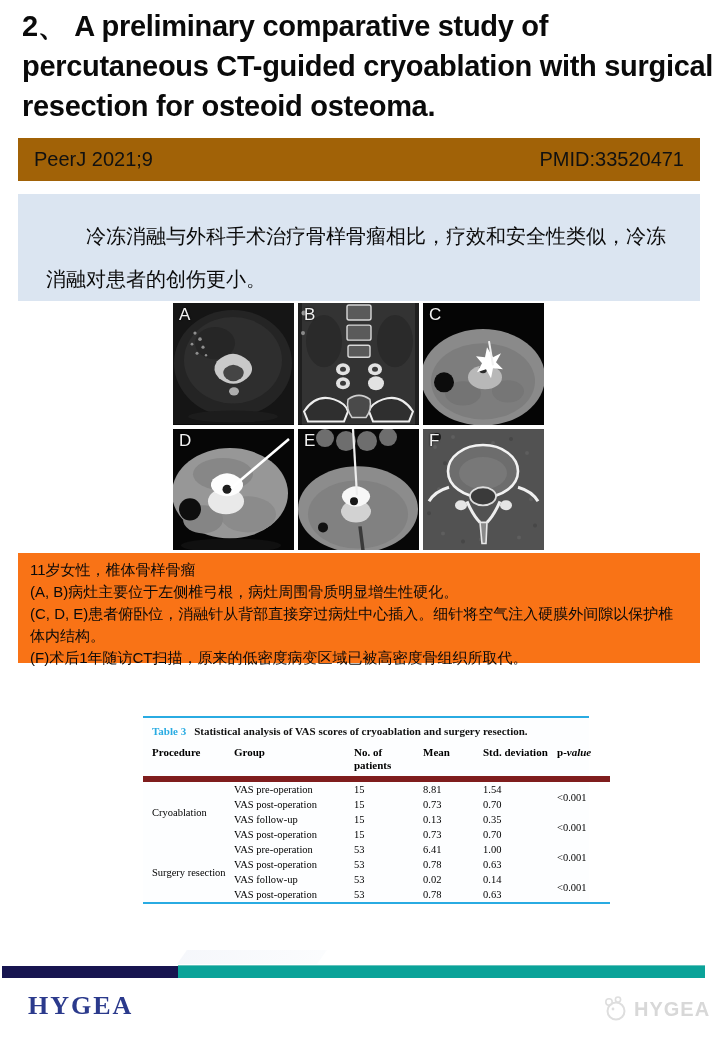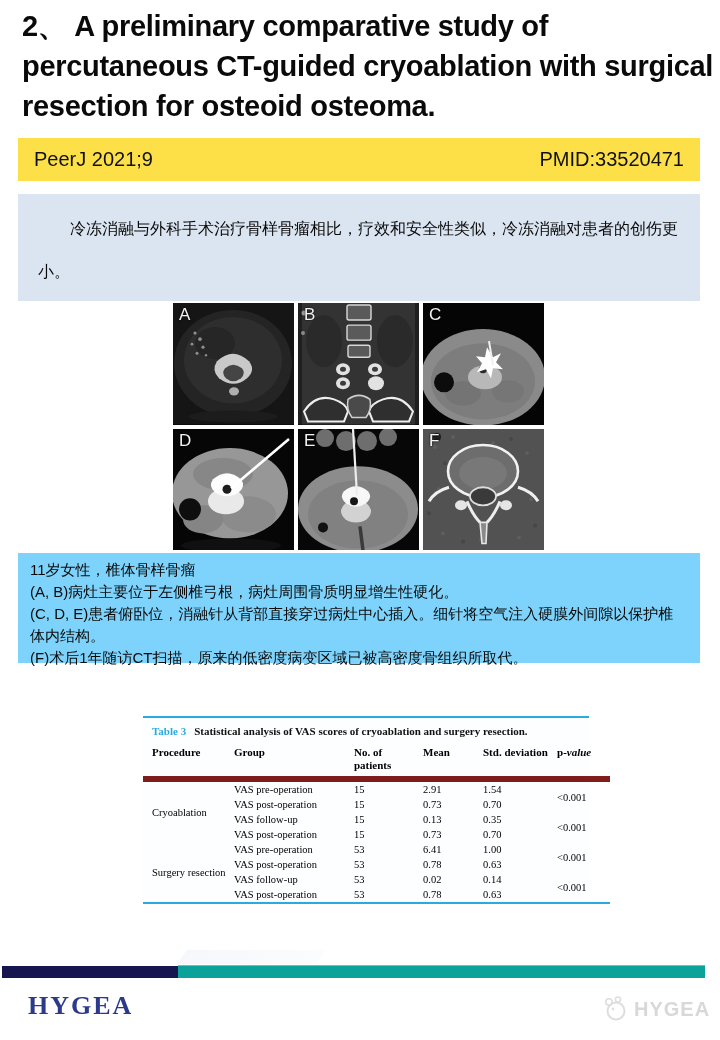--- a/index.html
+++ b/index.html
@@ -13,51 +13,51 @@
   
   .title{
     position:absolute;left:22px;top:6px;width:692px;
     font-size:29px;font-weight:bold;line-height:40px;color:#0a0a0a;
     letter-spacing:-0.3px;
   }
 
   
   .journal-bar{
     position:absolute;left:18px;top:138px;width:682px;height:43px;
-    background:#fde047;display:flex;justify-content:space-between;
+    background:#a16207;display:flex;justify-content:space-between;
     align-items:center;padding:0 16px;box-sizing:border-box;
     font-size:20px;color:#111;
   }
 
   
   .summary-box{
     position:absolute;left:18px;top:194px;width:682px;height:107px;
     background:#dbe5f1;box-sizing:border-box;padding:9px 16px 0 16px;
   }
   .summary-box p{
-    margin:4px;font-size:16px;line-height:43px;text-indent:2em;color:#0a0a0a;
+    margin:12px;font-size:20px;line-height:43px;text-indent:2em;color:#0a0a0a;
   }
 
   
   .figure{
     position:absolute;left:173px;top:303px;width:371px;height:247px;
     display:grid;grid-template-columns:repeat(3,1fr);
     grid-template-rows:repeat(2,1fr);gap:4px;background:#fff;
   }
   .panel{position:relative;background:#000;overflow:hidden;}
   .panel svg{width:100%;height:100%;display:block;}
   .panel-label{
     position:absolute;top:2px;left:6px;color:#f2f2f2;font-size:17px;
     font-weight:normal;text-shadow:0 0 2px #000;
   }
 
   
   .caption-box{
     position:absolute;left:18px;top:553px;width:682px;height:110px;
-    background:#7dd3fc;box-sizing:border-box;padding:6px 12px;
+    background:#f97316;box-sizing:border-box;padding:6px 12px;
   }
   .caption-box div{font-size:15px;line-height:22px;color:#0a0a0a;}
 
   
   .paper-table{
     position:absolute;left:143px;top:716px;width:446px;
     font-family:"Liberation Serif", serif;
     border-top:2px solid #29abe2;
     background:#fdfeff;
   }
@@ -302,21 +302,21 @@
           <th class="col-mean">Mean</th>
           <th class="col-sd">Std. deviation</th>
           <th class="col-p">p-value</th>
         </tr>
       </thead>
       <tbody>
         <tr>
           <td class="proc-cell" rowspan="4">Cryoablation</td>
           <td>VAS pre-operation</td>
           <td>15</td>
-          <td>2.91</td>
+          <td>8.81</td>
           <td>1.54</td>
           <td class="pcell" rowspan="2">&lt;0.001</td>
         </tr>
         <tr>
           <td>VAS post-operation</td>
           <td>15</td>
           <td>0.73</td>
           <td>0.70</td>
         </tr>
         <tr>

